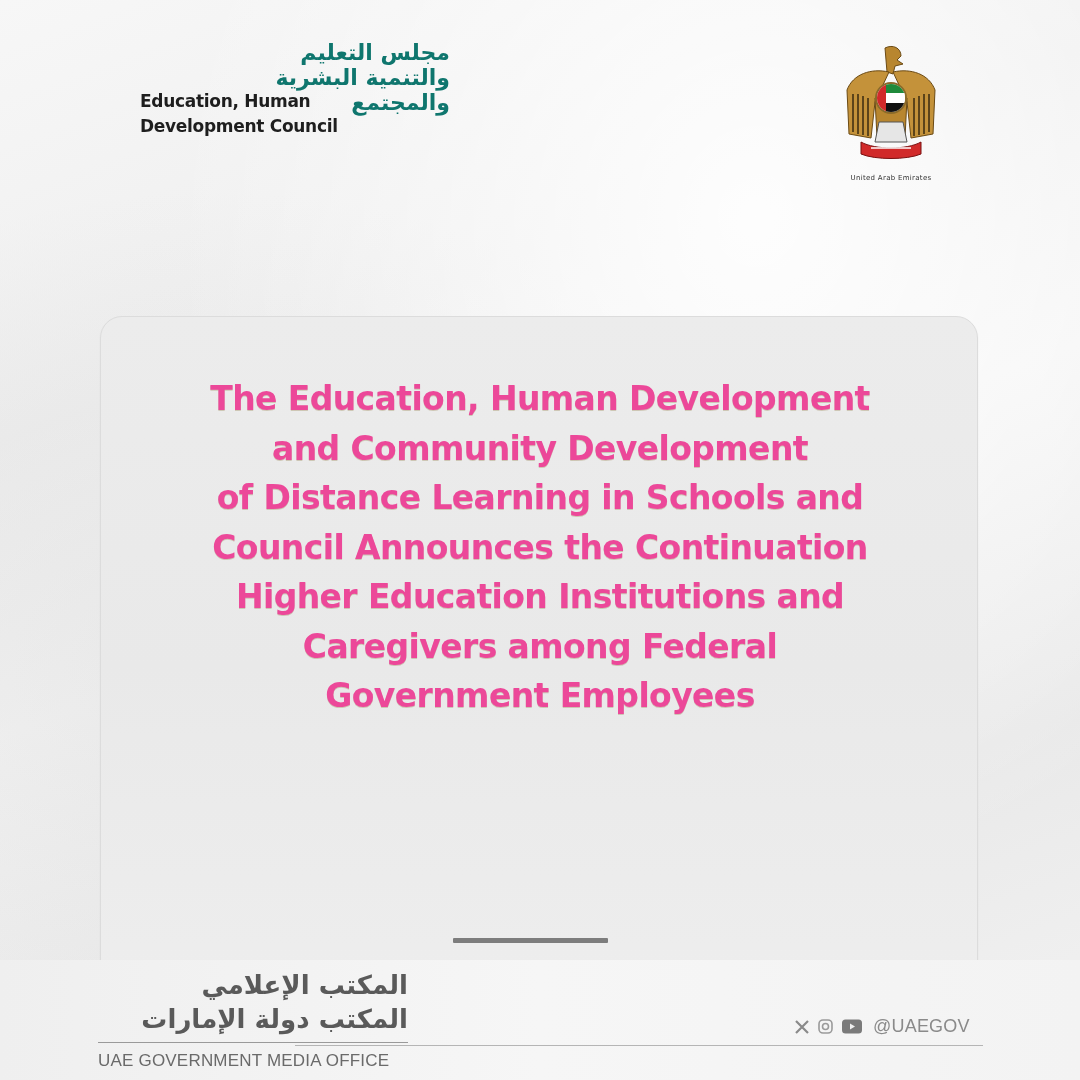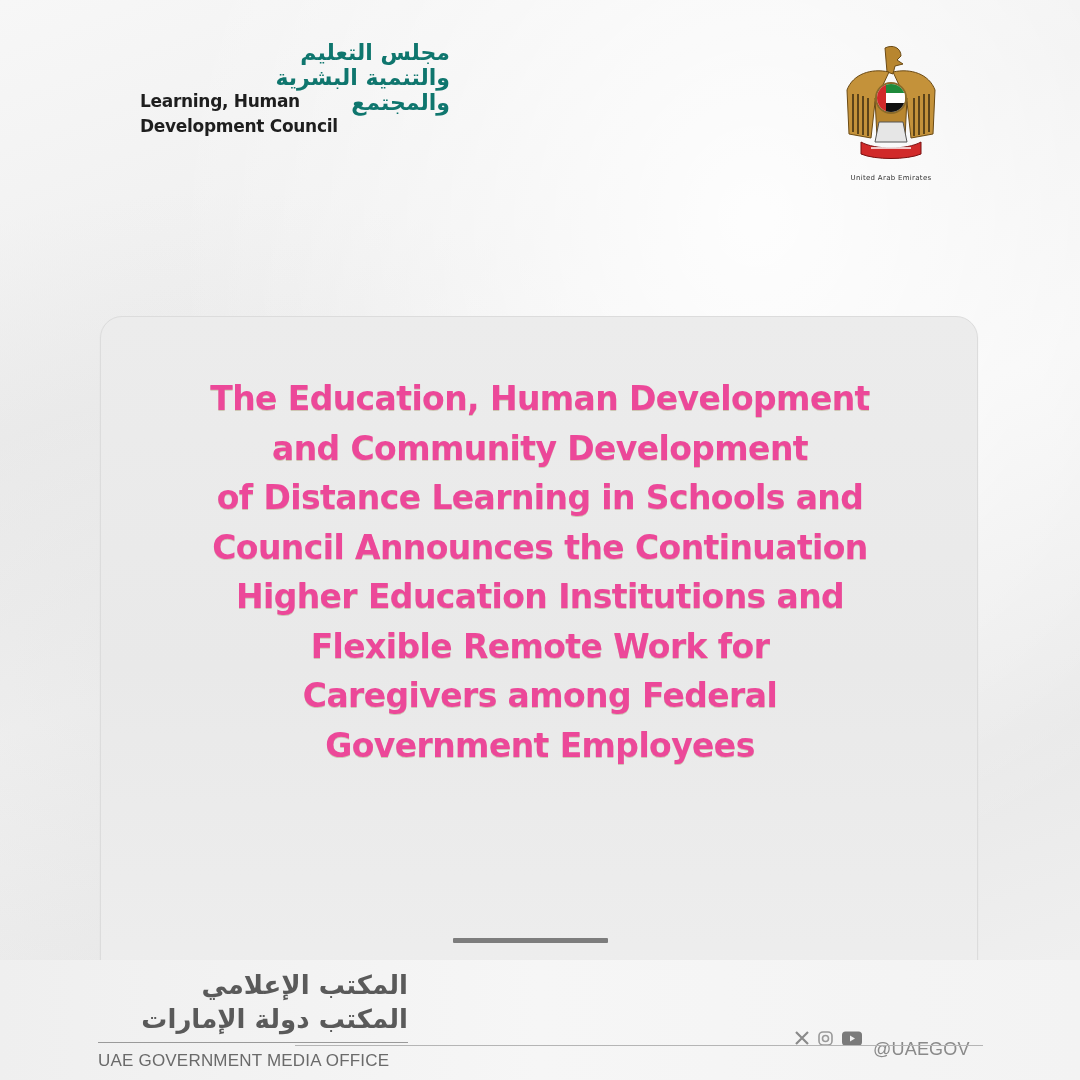--- a/index.html
+++ b/index.html
@@ -51,33 +51,33 @@
   .gmo .ar {
     direction: rtl; text-align: right; font-size: 26px; line-height: 34px; color: #5a5a5a;
     font-weight: bold;
   }
   .gmo .rule { height: 1px; background: #9a9a9a; margin: 6px 0 8px 0; }
   .gmo .en { font-family: "Liberation Sans", sans-serif; font-size: 17px; color: #6a6a6a; letter-spacing: 0.2px; }
   .social {
     position: absolute; left: 795px; top: 1016px; display: flex; align-items: center; gap: 9px;
     color: #8a8a8a; font-family: "Liberation Sans", sans-serif; font-size: 18px;
   }
-  .social .handle { margin-left: 2px; letter-spacing: 0.2px; margin-top: 23px; }
+  .social .handle { margin-left: 2px; letter-spacing: 0.2px; }
   .social-rule { position: absolute; left: 295px; top: 1045px; width: 688px; height: 1px; background: #b5b5b5; }
 </style>
 </head>
 <body>
 
 <div class="shade"></div>
 
 <div class="council-logo">
   <div class="ar">مجلس التعليم</div>
   <div class="ar">والتنمية البشرية</div>
   <div class="row">
-    <span class="en">Learning, Human</span>
+    <span class="en">Education, Human</span>
     <span class="ar" style="width:auto">والمجتمع</span>
   </div>
   <div class="en">Development Council</div>
 </div>
 
 <div class="emblem">
   <svg width="100" height="126" viewBox="0 0 100 126">
 
     <path d="M44 6 C52 2 60 6 60 14 L56 18 L62 22 L54 24 L52 32 L46 30 Z" fill="#b8862f" stroke="#6b4a14" stroke-width="1"></path>
 
@@ -117,21 +117,20 @@
 </div>
 
 <div class="card"></div>
 
 <div class="headline">
   <div>The Education, Human Development</div>
   <div>and Community Development</div>
   <div>of Distance Learning in Schools and</div>
   <div>Council Announces the Continuation</div>
   <div>Higher Education Institutions and</div>
-  <div>Flexible Remote Work for</div>
   <div>Caregivers among Federal</div>
   <div>Government Employees</div>
 </div>
 
 <div class="divider-bar"></div>
 
 <div class="footer"></div>
 
 <div class="gmo">
   <div class="ar">المكتب الإعلامي</div>

